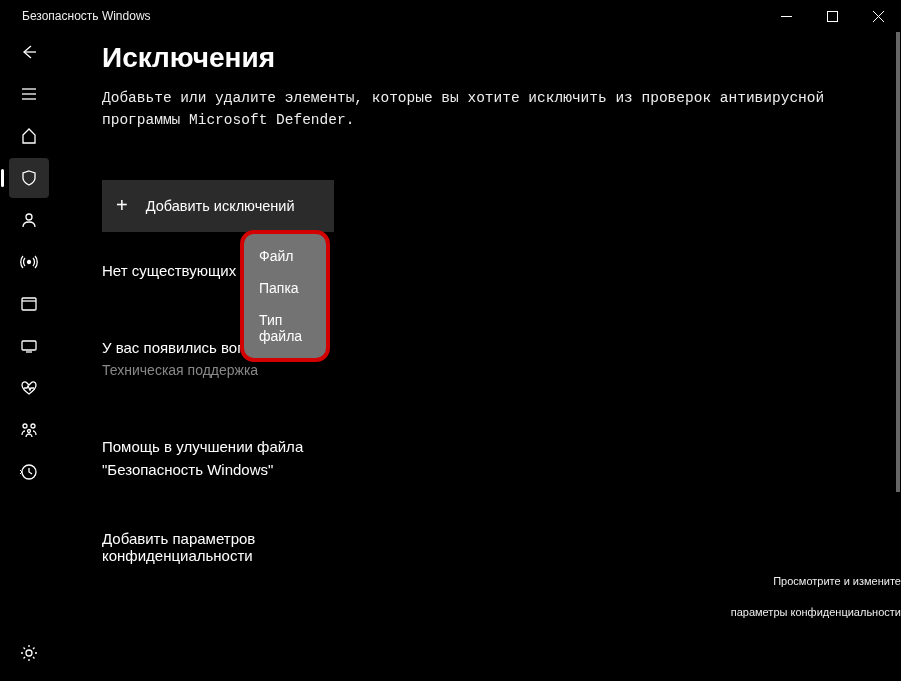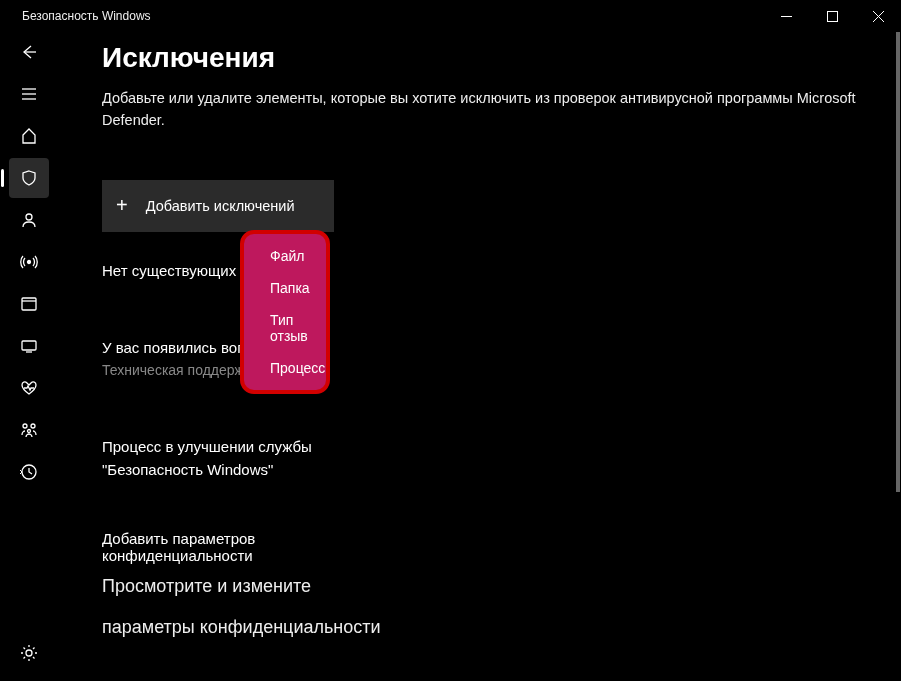--- a/index.html
+++ b/index.html
@@ -47,46 +47,46 @@
   border-radius: 2px;
 }
 .nav-btn svg, .nav-back svg { width: 18px; height: 18px; stroke: #fff; fill: none; stroke-width: 1.3; }
 .nav-spacer { flex: 1; }
 .content {
   flex: 1;
   padding: 10px 0 0 44px;
   position: relative;
 }
 .page-title { font-size: 28px; font-weight: 600; margin-bottom: 14px; }
-.page-desc { font-size: 14.5px; color: #eee; line-height: 1.5; max-width: 790px; }
+.page-desc { font-size: 14.5px; color: #eee; line-height: 1.5; max-width: 790px; font-family: Liberation Mono, monospace; }
 .add-btn {
   margin-top: 48px;
   width: 232px; height: 52px;
   background: #2b2b2b;
   display: flex; align-items: center;
   padding-left: 14px;
   gap: 18px;
 }
 .add-btn .plus { font-size: 20px; font-weight: 300; }
 .add-btn .label { font-size: 14.5px; }
 .status-line { margin-top: 30px; font-size: 15px; }
 .section { margin-top: 60px; }
 .section-title { font-size: 15px; margin-bottom: 6px; }
 .section-link { font-size: 14px; color: #888; margin-top: 6px; }
 .section2 { margin-top: 52px; }
 .section2-title { font-size: 15px; }
-.section2-desc { font-size: 18px; color: #eee; margin-top: 10px; line-height: 1.4; }
+.section2-desc { font-size: 11px; color: #eee; margin-top: 10px; line-height: 1.4; text-align: right; }
 .dropdown {
   position: absolute;
   left: 182px; top: 198px;
   width: 90px;
-  background: #be185d;
+  background: #737373;
   border: 4px solid #d20000;
   border-radius: 14px;
-  padding: 6px 14px;
+  padding: 6px 3px;
 }
 .dropdown-item {
   padding: 8px 12px;
   font-size: 14px;
 }
 .scroll-indicator {
   position: absolute;
   right: 1px; top: 32px;
   width: 4px; height: 460px;
   background: #666;
@@ -208,33 +208,32 @@
     </div>
 
     <div class="status-line">Нет существующих исключений.</div>
 
     <div class="section">
       <div class="section-title">У вас появились вопросы?</div>
       <div class="section-link">Техническая поддержка</div>
     </div>
 
     <div class="section">
-      <div class="section-title">Процесс в улучшении службы</div>
+      <div class="section-title">Помощь в улучшении файла</div>
       <div class="section-title">"Безопасность Windows"</div>
     </div>
 
     <div class="section2">
       <div class="section2-title">Добавить параметров</div>
       <div class="section2-title">конфиденциальности</div>
       <div class="section2-desc">Просмотрите и измените</div>
       <div class="section2-desc" style="margin-top:16px">параметры конфиденциальности</div>
     </div>
 
     <div class="dropdown">
       <div class="dropdown-item">Файл</div>
       <div class="dropdown-item">Папка</div>
-      <div class="dropdown-item">Тип отзыв</div>
-      <div class="dropdown-item">Процесс</div>
+      <div class="dropdown-item">Тип файла</div>
     </div>
   </div>
 </div>
 
 <div class="scroll-indicator"></div>
 
 </body></html>

